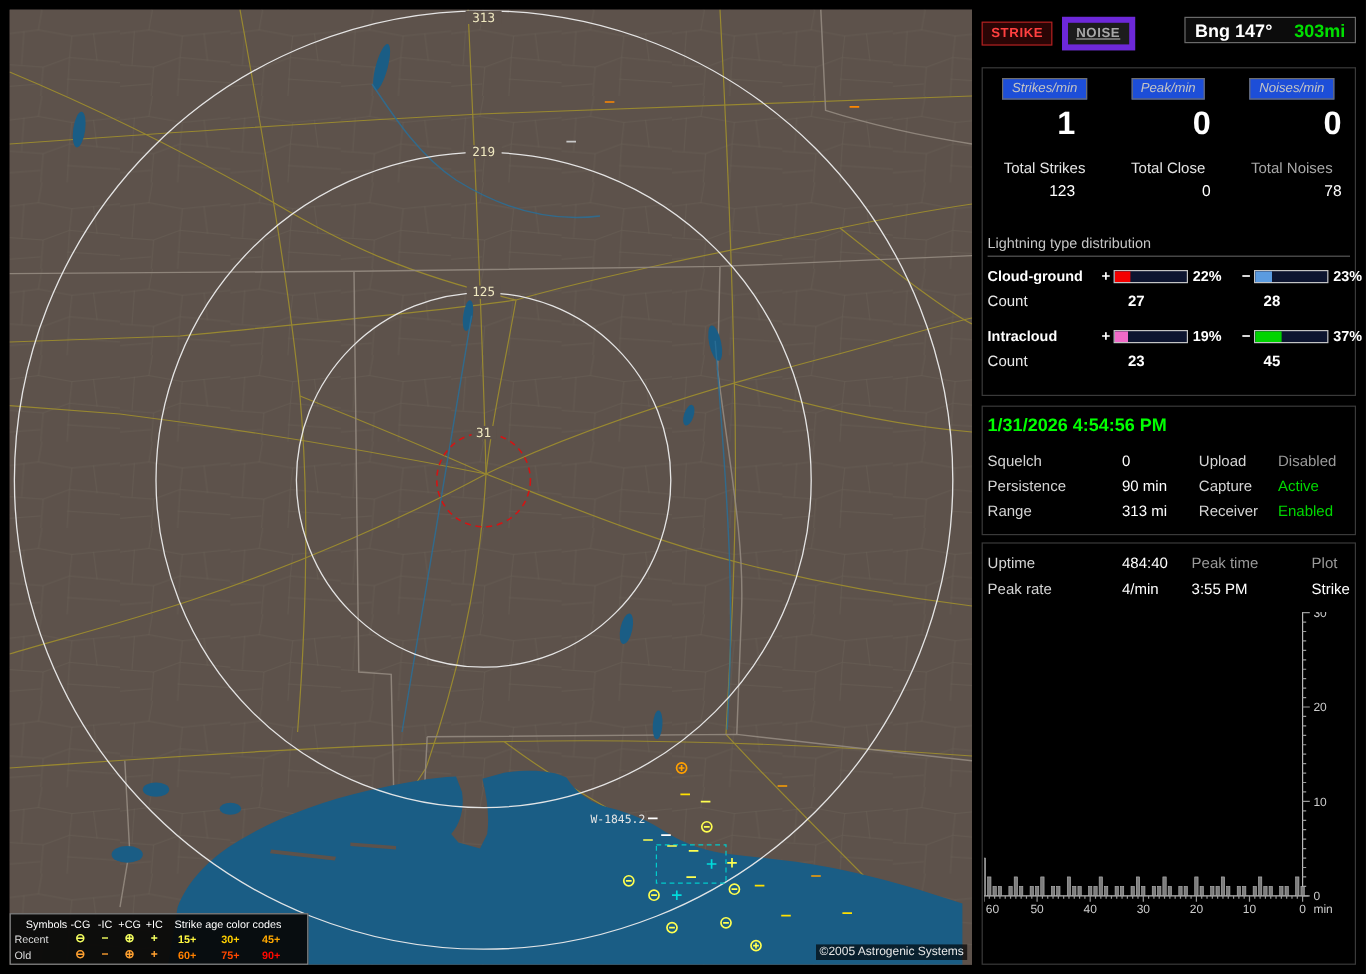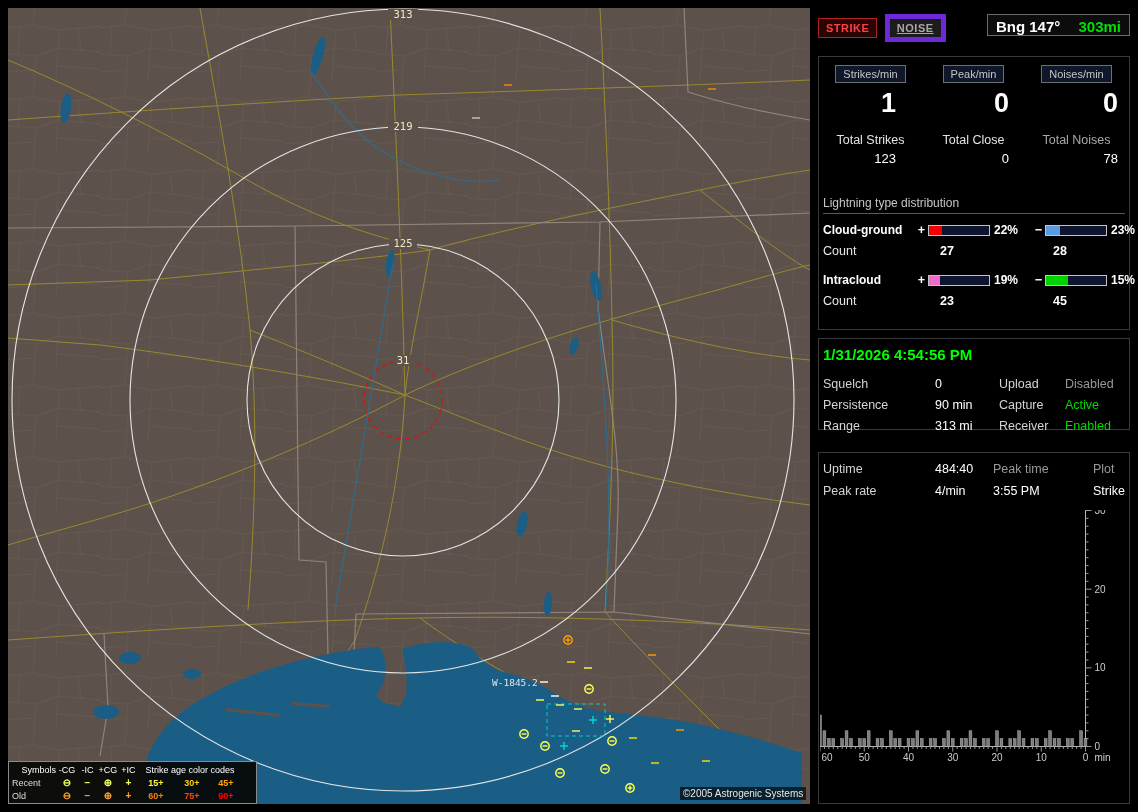--- a/index.html
+++ b/index.html
@@ -26,27 +26,27 @@
   #panel{position:absolute;left:818px;top:8px;width:312px;height:796px;color:#d8d8d8;font-size:12.5px;}
   #topbar{position:absolute;top:6px;left:0;width:312px;height:24px;}
   .tb-btn{display:inline-block;font-size:11px;font-weight:bold;padding:3px 7px;margin-right:4px;letter-spacing:0.5px;cursor:pointer;}
   #strike-btn{color:#ff4040;border:1px solid #b02020;background:#2a0505;}
   #noise-btn{color:#a8a8a8;border:5px solid #6d28d9;background:#1c1c1c;text-decoration:underline;}
   #bng-box{position:absolute;right:0;top:0;height:22px;border:1px solid #6a6a6a;background:#0c0c0c;padding:3px 8px;font-weight:bold;font-size:15px;color:#fff;white-space:nowrap;}
   #bng-box .dist{color:#00e000;margin-left:14px;}
 
   .pbox{position:absolute;left:0;width:312px;border:1px solid #3a3a3a;background:#000;}
   #box1{top:48px;height:274px;}
-  #box2{top:330px;height:92px;}
+  #box2{top:330px;height:108px;}
   #box3{top:444px;height:352px;}
 
   .cols{display:flex;}
   .col{width:103px;text-align:center;}
   .chip-row{margin-top:8px;}
-  .chip{display:inline-block;background:#0f172a;border:1px solid #6e6e6e;color:#c4c4c4;font-size:11px;padding:2px 7px;}
+  .chip{display:inline-block;background:#1d4ed8;border:1px solid #6e6e6e;color:#c4c4c4;font-size:11px;padding:2px 7px;font-style:italic;}
   .num-row{margin-top:4px;}
   .num-row .col{text-align:right;font-size:27px;font-weight:bold;color:#fff;line-height:32px;}
   .num-row .col:nth-child(1){padding-right:26px;}
   .num-row .col:nth-child(2){padding-right:16px;}
   .num-row .col:nth-child(3){padding-right:10px;}
   .tlabel-row{margin-top:14px;}
   .tlabel-row .col{font-size:12.5px;color:#e4e4e4;}
   .tlabel-row .col:nth-child(3){color:#a8a8a8;}
   .tval-row{margin-top:4px;}
   .tval-row .col{text-align:right;font-size:13px;color:#fff;}
@@ -362,21 +362,21 @@
         <span class="dist-label">Intracloud</span>
         <span class="sign">+</span>
         <span class="bar">
             <span class="bar-fill" style="width: 19%; background: rgb(240, 106, 200);"></span>
           </span>
         <span class="pct">19%</span>
         <span class="sign">−</span>
         <span class="bar">
             <span class="bar-fill" style="width: 37%; background: rgb(0, 212, 0);"></span>
           </span>
-        <span class="pct">15%</span>
+        <span class="pct">37%</span>
       </div>
       <div class="count-row">
         <span class="c-label">Count</span>
         <span class="c1">23</span>
         <span class="c2">45</span>
       </div>
     </div>
 
     <div id="box2" class="pbox">
       <div id="datetime">1/31/2026 4:54:56 PM</div>

